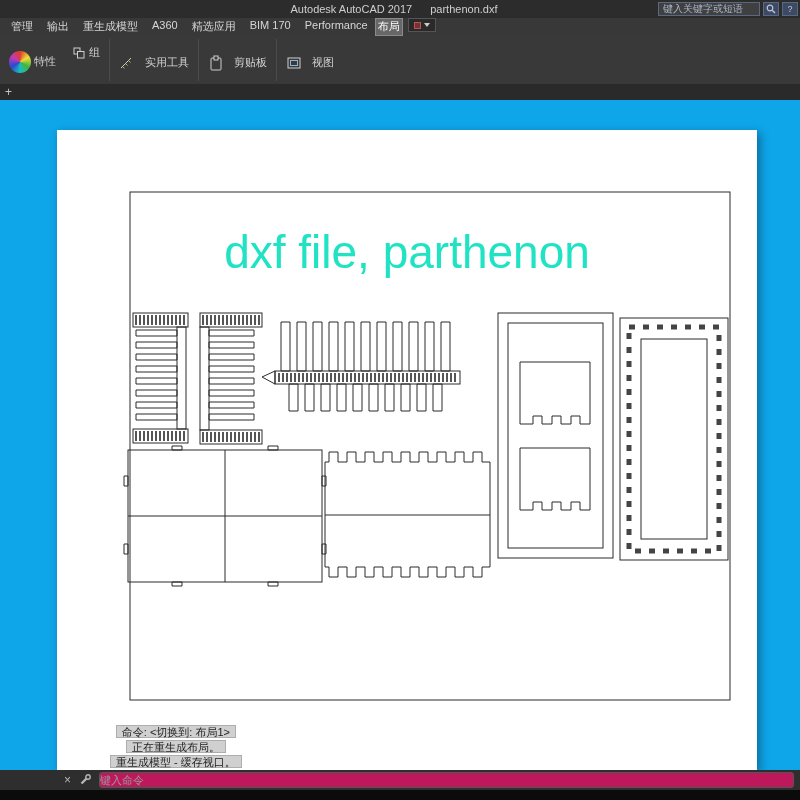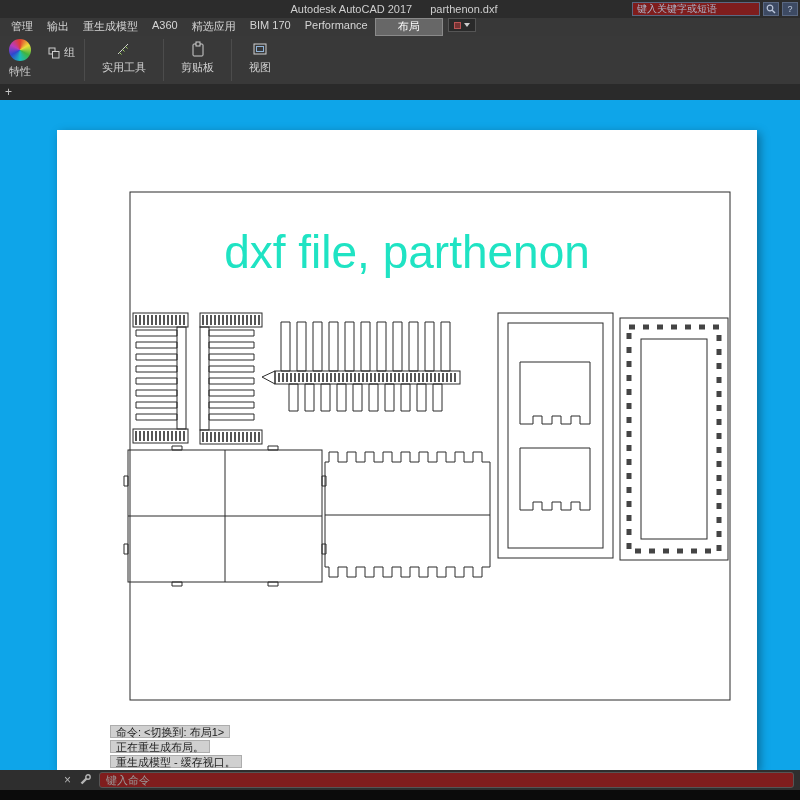--- a/index.html
+++ b/index.html
@@ -11,81 +11,81 @@
 
   
   .titlebar { position:absolute; top:0; left:0; right:0; height:18px; background:#2c2c2c; }
   .title-center {
     position:absolute; left:0; right:12px; top:0; height:18px;
     display:flex; justify-content:center; align-items:center; gap:18px;
     color:#cfcfcf; font-size:11px;
   }
   .tb-right { position:absolute; right:2px; top:2px; display:flex; gap:3px; align-items:center; }
   .search-box {
-    width:128px; height:14px; background:#7f1d1d; border:1px solid #5a6882;
+    width:102px; height:14px; background:#404040; border:1px solid #5a6882;
     display:flex; align-items:center; padding:0 4px; font-size:10px; color:#aab4c8;
     overflow:hidden; white-space:nowrap;
   }
   .tb-icon {
     width:16px; height:14px; background:#3d4a63; border:1px solid #5a6882;
     color:#bcc6da; font-size:9px; display:flex; align-items:center; justify-content:center;
   }
 
   
   .menubar {
     position:absolute; top:18px; left:0; right:0; height:18px; background:#383838;
     display:flex; padding-left:4px; font-size:11px; color:#d6d6d6;
   }
   .tab { padding:1px 7px; white-space:nowrap; }
-  .tab.active { background:#676767; color:#fff; border:1px solid #8a8a8a; padding:0 22px; }
+  .tab.active { background:#676767; color:#fff; border:1px solid #8a8a8a; padding:0 2px; }
   .ribbon-opt {
     margin-left:5px; width:28px; height:14px; background:#2a2a2a; border:1px solid #555;
     display:flex; align-items:center; justify-content:center; gap:3px;
   }
   .mini-grid { width:7px; height:7px; border:1px solid #b55; background:#733; }
   .caret { width:0; height:0; border-left:3px solid transparent; border-right:3px solid transparent; border-top:4px solid #ccc; }
 
   
   .ribbon {
     position:absolute; top:36px; left:0; right:0; height:48px; background:#393939;
     display:flex; align-items:stretch; color:#d2d2d2; font-size:11px;
   }
-  .rpanel { display:flex; flex-direction:column; align-items:center; padding:3px 9px 0; gap:3px; }
+  .rpanel { display:flex; flex-direction:row; align-items:center; padding:3px 9px 0; gap:3px; }
   .wheel { width:22px; height:22px; border-radius:50%;
     background:conic-gradient(#e23b30,#eede3a,#41b441,#19bdbd,#2d47cf,#bb3bbb,#e23b30); }
   .group-btn { display:flex; align-items:center; gap:4px; padding:9px 8px 0; align-self:flex-start; }
   .vsep { width:1px; background:#4c4c4c; margin:3px 1px; }
-  .rbtn { display:flex; flex-direction:column; align-items:center; gap:3px; padding:5px 16px 0; }
+  .rbtn { display:flex; flex-direction:row; align-items:center; gap:10px; padding:5px 8px 0; }
 
   
   .subbar {
     position:absolute; top:84px; left:0; right:0; height:16px; background:#2a2a2a;
     color:#c5c5c5; font-size:12px; display:flex; align-items:center; padding-left:5px;
   }
 
   
   .canvas { position:absolute; top:100px; left:0; right:0; bottom:30px; background:#0ea5e9; overflow:hidden; }
   .paper { position:absolute; left:57px; top:30px; width:700px; height:640px; background:#fff;
     box-shadow:3px 3px 9px rgba(0,0,0,0.35); }
 
   
   .cmd-history { position:absolute; left:110px; bottom:32px; display:flex; flex-direction:column; gap:2px;
-    font-size:11px; color:#1d1d1d; z-index:5; }
+    font-size:11px; color:#1d1d1d; z-index:5;align-items:center; }
   .cmd-line { background:rgba(205,205,205,0.95); border:1px solid rgba(120,120,120,0.4);
     padding:0 5px; height:13px; line-height:12px; width:max-content; white-space:nowrap; }
 
   
   .cmdbar {
     position:absolute; left:0; right:0; bottom:10px; height:20px; background:#2e2e2e;
     display:flex; align-items:center; gap:8px; padding-left:64px; z-index:4;
   }
   .cmd-close { color:#b5b5b5; font-size:12px; line-height:1; }
   .cmd-input {
-    flex:1; margin-right:6px; height:16px; background:#7f1d1d; border:1px solid #555;
-    border-radius:3px; color:#c0c0c0; font-size:11px; padding-left:6px; outline:none;
+    flex:1; margin-right:6px; height:16px; background:#be185d; border:1px solid #555;
+    border-radius:3px; color:#c0c0c0; font-size:11px; outline:none;
     font-family:"Liberation Sans", sans-serif;
   }
   .cmd-input::placeholder { color:#9a9a9a; }
 
   .bottombar { position:absolute; left:0; right:0; bottom:0; height:10px; background:#0b0b0b; }
 </style>
 </head>
 <body>
 
 <div class="screen">

